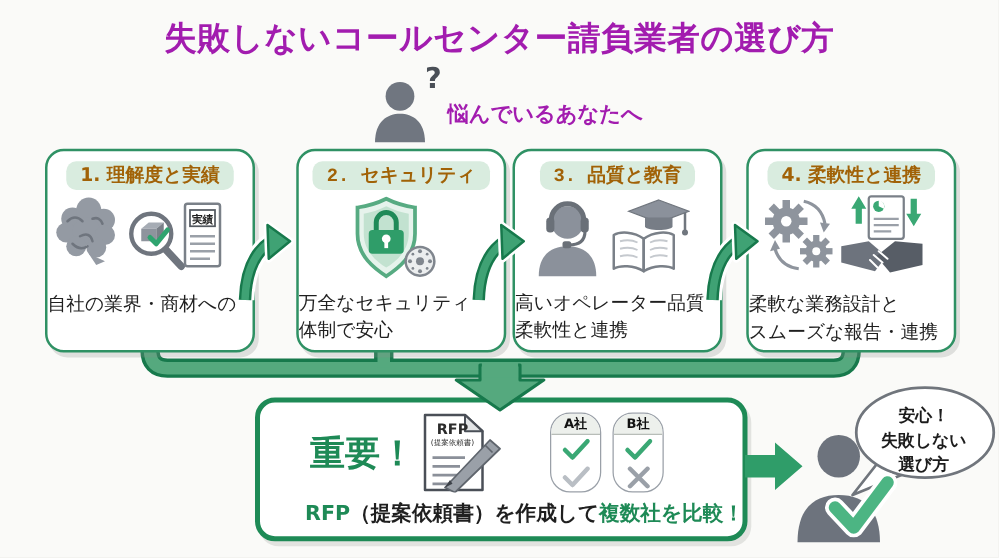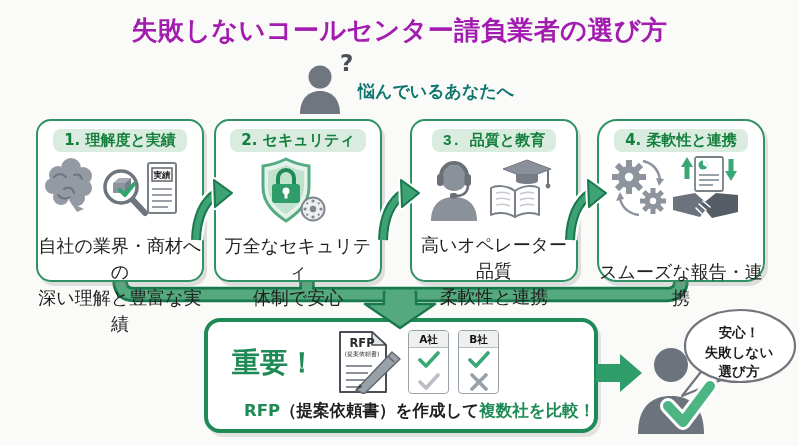--- a/index.html
+++ b/index.html
@@ -6,48 +6,48 @@
   body { background:#e8e8e4; font-family:"DejaVu Sans","Liberation Sans",sans-serif; }
   .canvas { position:relative; width:799px; height:446px; background:#fafaf8; overflow:hidden; margin:0 auto; }
 
   .title { position:absolute; top:13px; left:0; right:0; text-align:center;
            font-size:26px; font-weight:bold; color:#a21caf; letter-spacing:.5px; }
 
   
   .intro { position:absolute; left:296px; top:54px; width:260px; height:60px; }
   .intro .person { position:absolute; left:2px; top:10px; }
   .intro .qmark { position:absolute; left:44px; top:-4px; font-size:23px; font-weight:bold; color:#4a4f57; }
-  .intro .intro-label { position:absolute; left:62px; top:26px; font-size:17px; font-weight:600; color:#0f766e; white-space:nowrap; }
+  .intro .intro-label { position:absolute; left:62px; top:26px; font-size:17px; font-weight:600; color:#a21caf; white-space:nowrap; }
 
   
   .card { position:absolute; top:119px; width:168px; height:163px; background:#fff;
           border:2.5px solid #2f9164; border-radius:15px; z-index:2;
           box-shadow:3px 4px 0 rgba(140,145,140,.25); }
-  .card-1{left:36px;} .card-2{left:214px;} .card-3{left:410px;font-family:Liberation Mono, monospace;} .card-4{left:597px;border-radius:20px;}
+  .card-1{left:36px;} .card-2{left:237px;font-family:Liberation Mono, monospace;} .card-3{left:410px;font-family:Liberation Mono, monospace;} .card-4{left:597px;}
   .card-badge { margin:8px auto 0; width:fit-content; background:#d9ecdf; border-radius:8px;
-                padding:2px 11px; font-size:15px; font-weight:bold; color:#15803d; white-space:nowrap;text-align:center; }
+                padding:2px 11px; font-size:15px; font-weight:bold; color:#a16207; white-space:nowrap;text-align:center; }
   .card-icons { height:78px; margin-top:3px; }
-  .card-caption { text-align:center; font-size:18px; font-weight:500; color:#1f1f1f; line-height:1.45; }
+  .card-caption { font-size:15px; font-weight:500; color:#1f1f1f; line-height:1.45; }
 
   
   .gap-arrow { position:absolute; top:176px; width:48px; height:72px; z-index:5; }
   .ga-1{left:187px;} .ga-2{left:374px;} .ga-3{left:561px;}
 
   
   .connector { position:absolute; left:0; top:254px; width:799px; height:92px; z-index:1; }
   .down-arrow { position:absolute; left:360px; top:288px; width:80px; height:52px; z-index:4; }
 
   
   .imp-box { position:absolute; left:204px; top:318px; width:394px; height:115px; background:#fff;
              border:4.5px solid #1e8a56; border-radius:16px; z-index:2;
              box-shadow:3px 4px 0 rgba(140,145,140,.22); }
-  .imp-label { position:absolute; left:24px; top:22px; font-size:28px; font-weight:bold; color:#1e8a56; }
+  .imp-label { position:absolute; left:40px; top:22px; font-size:28px; font-weight:bold; color:#1e8a56; }
   .rfp-doc { position:absolute; left:128px; top:8px; }
   .mini-card { position:absolute; top:8px; width:41px; height:64px; background:#fff;
-               border:1.5px solid #9aa0a8; border-radius:4px; overflow:hidden; }
+               border:1.5px solid #9aa0a8; border-radius:16px; overflow:hidden;margin-left:32px; }
   .mini-a{left:200px;} .mini-b{left:250px;}
   .mini-head { height:17px; background:#edf0ec; border-bottom:1px solid #b8bdb8; text-align:center;
                font-size:10.5px; font-weight:bold; color:#121212; line-height:16px; }
   .mini-marks { text-align:center; padding-top:3px; }
   .imp-bottom { position:absolute; left:0; right:0; top:78px; text-align:center;
                 font-size:16.5px; font-weight:bold; white-space:nowrap;margin-left:36px; }
   .imp-bottom .grn { color:#1e8a56; } .imp-bottom .blk { color:#1f1f1f; }
 
   
   .right-arrow { position:absolute; left:596px; top:353px; z-index:3; }
@@ -100,21 +100,20 @@
         <g>
           <rect x="110" y="8" width="28" height="50" rx="2" fill="#ffffff" stroke="#7a8088" stroke-width="2"></rect>
           <rect x="114" y="13" width="20" height="13" fill="#ffffff" stroke="#555a61" stroke-width="1.4"></rect>
           <text x="124" y="23" text-anchor="middle" font-size="8.5" font-weight="bold" fill="#222222">実績</text>
           <path d="M114,34 H134 M114,40 H134 M114,46 H134 M114,52 H130" stroke="#9aa0a8" stroke-width="2"></path>
         </g>
       </svg>
     </div>
     <div class="card-caption">
       <span>自社の業界・商材への</span><br>
-      <span>深い理解と豊富な実績</span>
     </div>
   </div>
 
   <div class="card card-2">
     <div class="card-badge">2. セキュリティ</div>
     <div class="card-icons">
       <svg width="140" height="72" viewBox="0 0 140 72">
         <g>
           <path d="M70,4 C78,8 86,10 93,11 L93,32 C93,50 79,60 70,66 C61,60 47,50 47,32 L47,11 C54,10 62,8 70,4 Z" fill="#e6f3ec" stroke="#57ab82" stroke-width="3"></path>
           <path d="M70,10 C76,13 82,15 88,16 L88,32 C88,46 77,55 70,59 C63,55 52,46 52,32 L52,16 C58,15 64,13 70,10 Z" fill="#c2e2d0"></path>
@@ -217,21 +216,21 @@
           <path d="M100,20 H120 M100,25 H120 M100,30 H114" stroke="#9aa0a8" stroke-width="1.8"></path>
           <polygon points="88,2 94,12 90.5,12 90.5,24 85.5,24 85.5,12 82,12" fill="#3aa874"></polygon>
           <polygon points="132,26 126,16 129.5,16 129.5,4 134.5,4 134.5,16 138,16" fill="#3aa874"></polygon>
           <polygon points="74,42 96,38 110,50 101,62 74,55" fill="#6d737d"></polygon>
           <polygon points="139,40 117,38 102,50 113,63 139,57" fill="#575d66"></polygon>
           <path d="M100,49 l7,6 M104,46 l7,6 M97,53 l6,6" stroke="#ffffff" stroke-width="1.6" stroke-linecap="round"></path>
         </g>
       </svg>
     </div>
     <div class="card-caption">
-      <br>
+      <span>柔軟な業務設計と</span><br>
       <span>スムーズな報告・連携</span>
     </div>
   </div>
 
   <svg class="gap-arrow ga-1" viewBox="0 0 48 72">
     <path d="M9,64 Q10,30 30,17" stroke="#ffffff" stroke-width="15" fill="none"></path>
     <path d="M9,64 Q10,30 30,17" stroke="#17794c" stroke-width="10" fill="none"></path>
     <path d="M9,64 Q10,30 30,17" stroke="#3fa274" stroke-width="6" fill="none"></path>
     <polygon points="27,4 45,17 28,31" fill="#3fa274" stroke="#ffffff" stroke-width="6" stroke-linejoin="round"></polygon>
     <polygon points="27,4 45,17 28,31" fill="#3fa274" stroke="#17794c" stroke-width="2" stroke-linejoin="round"></polygon>

